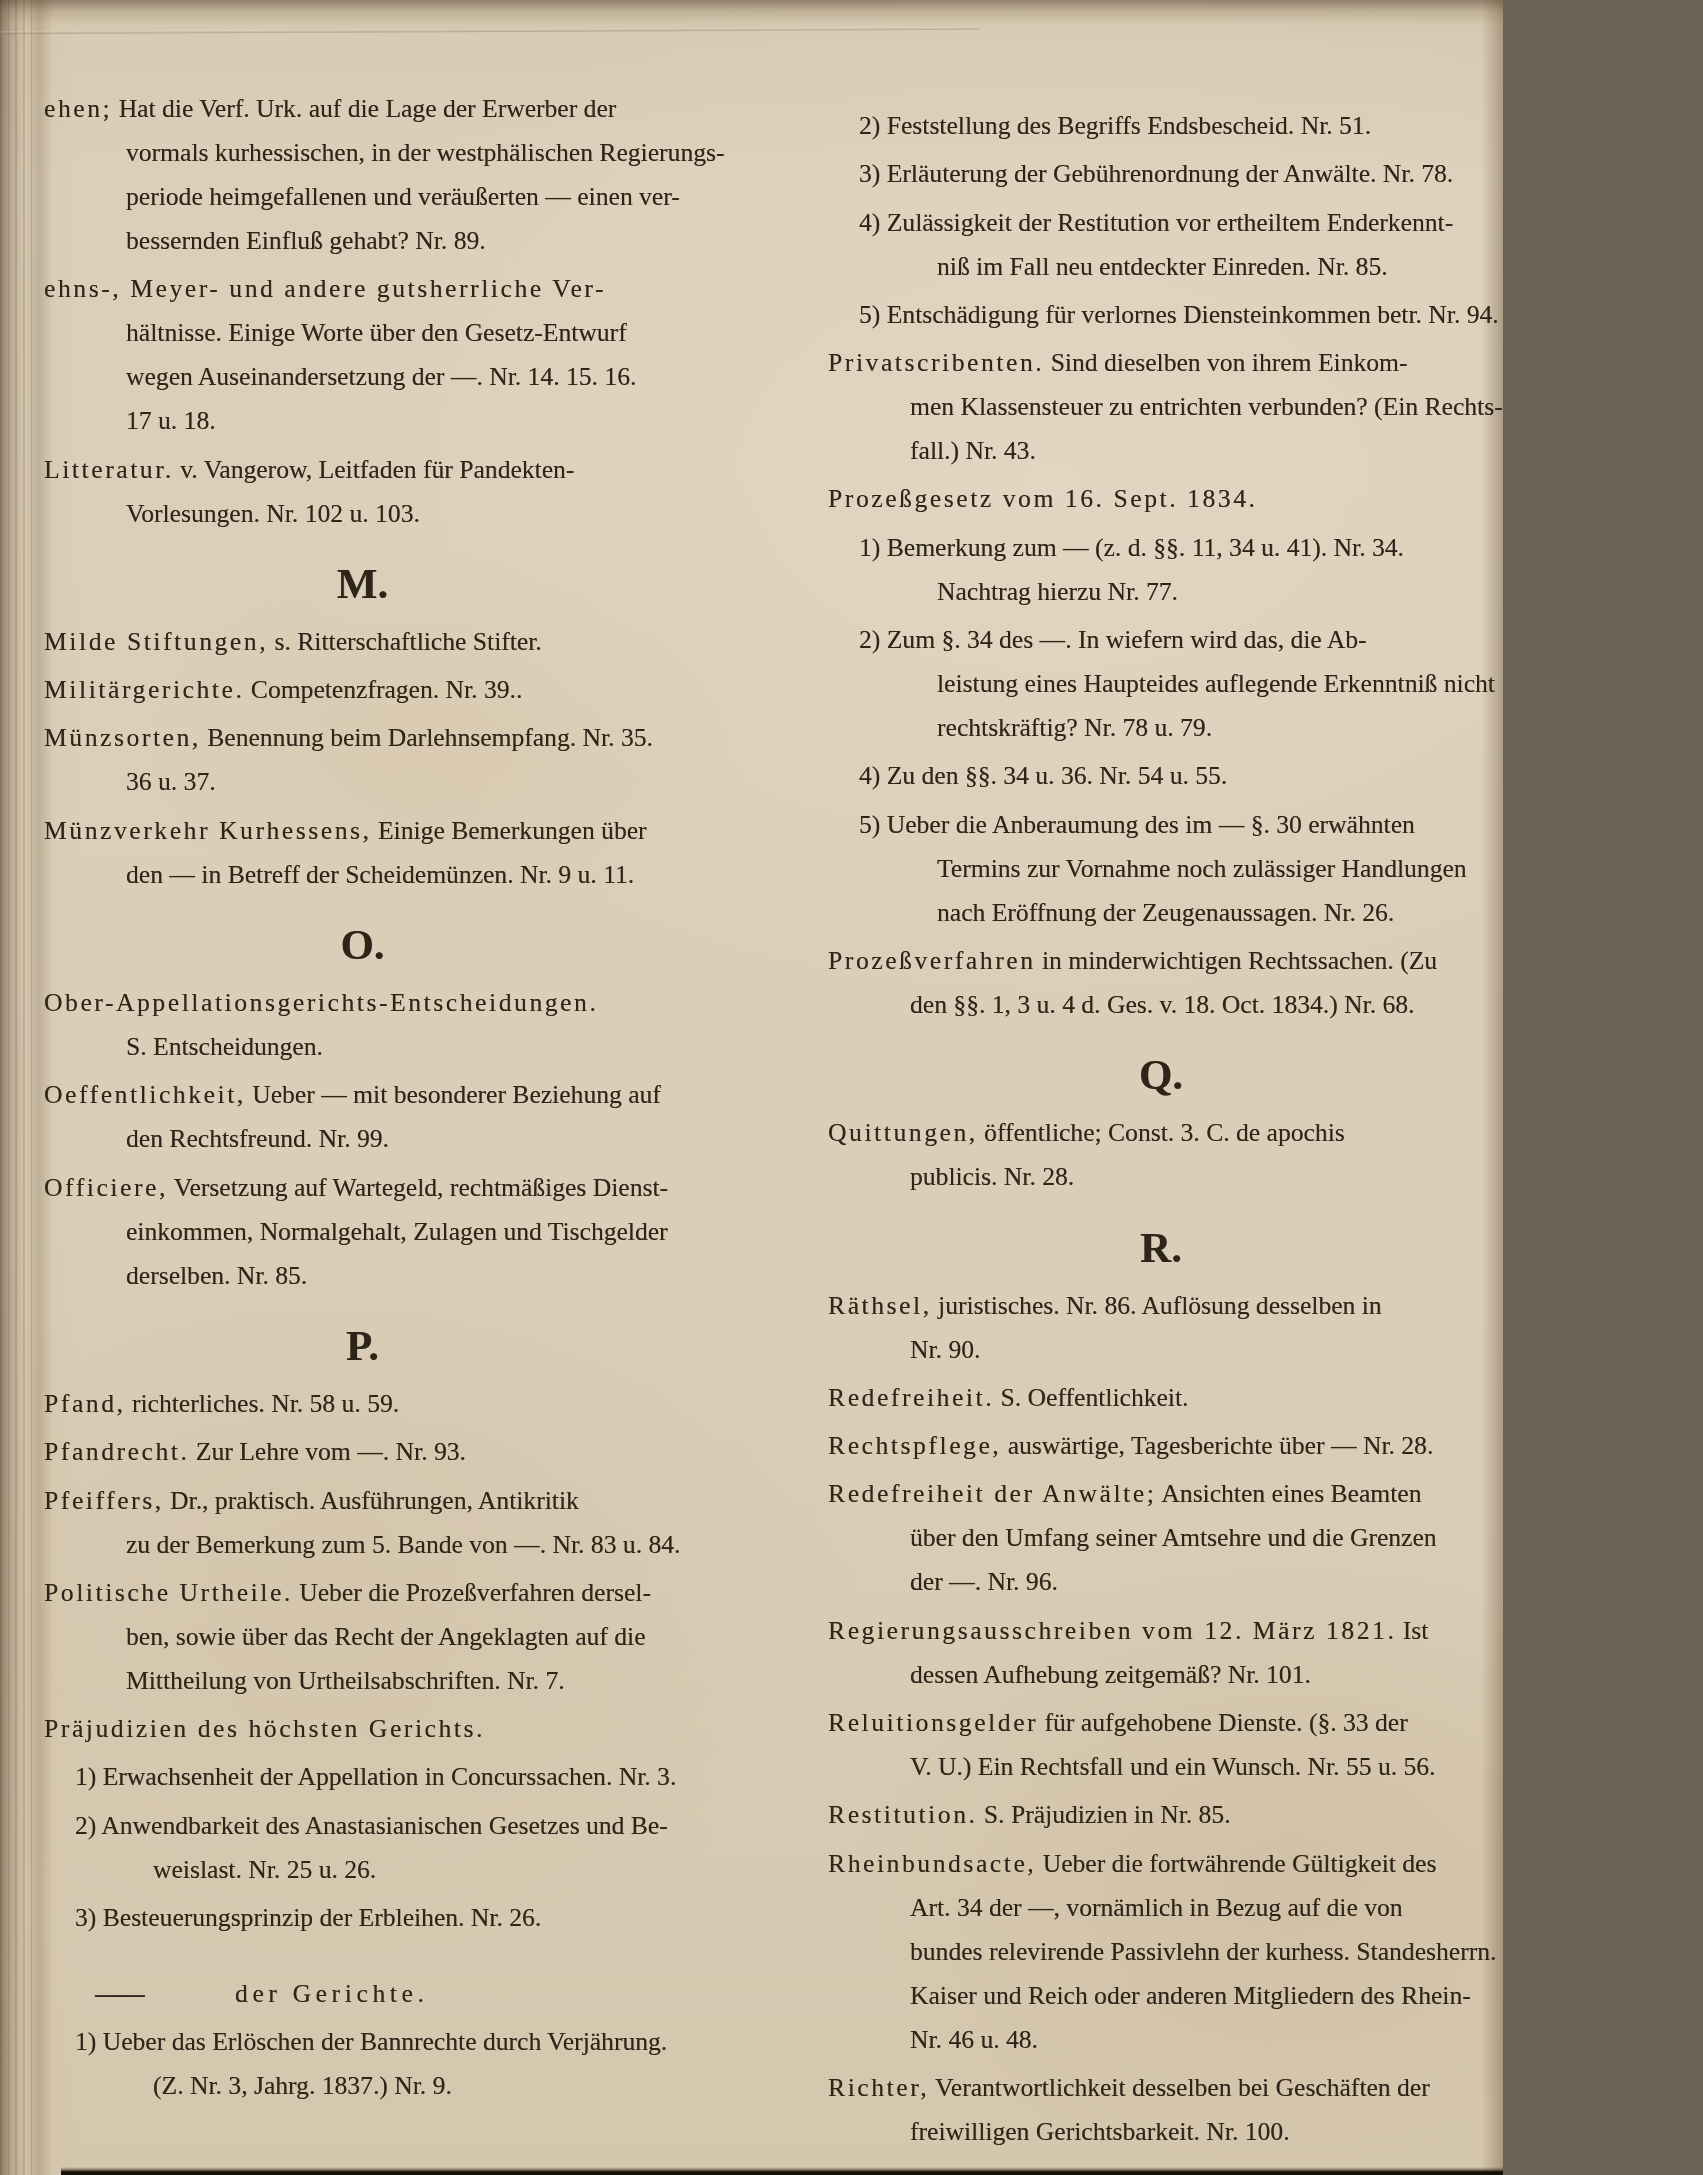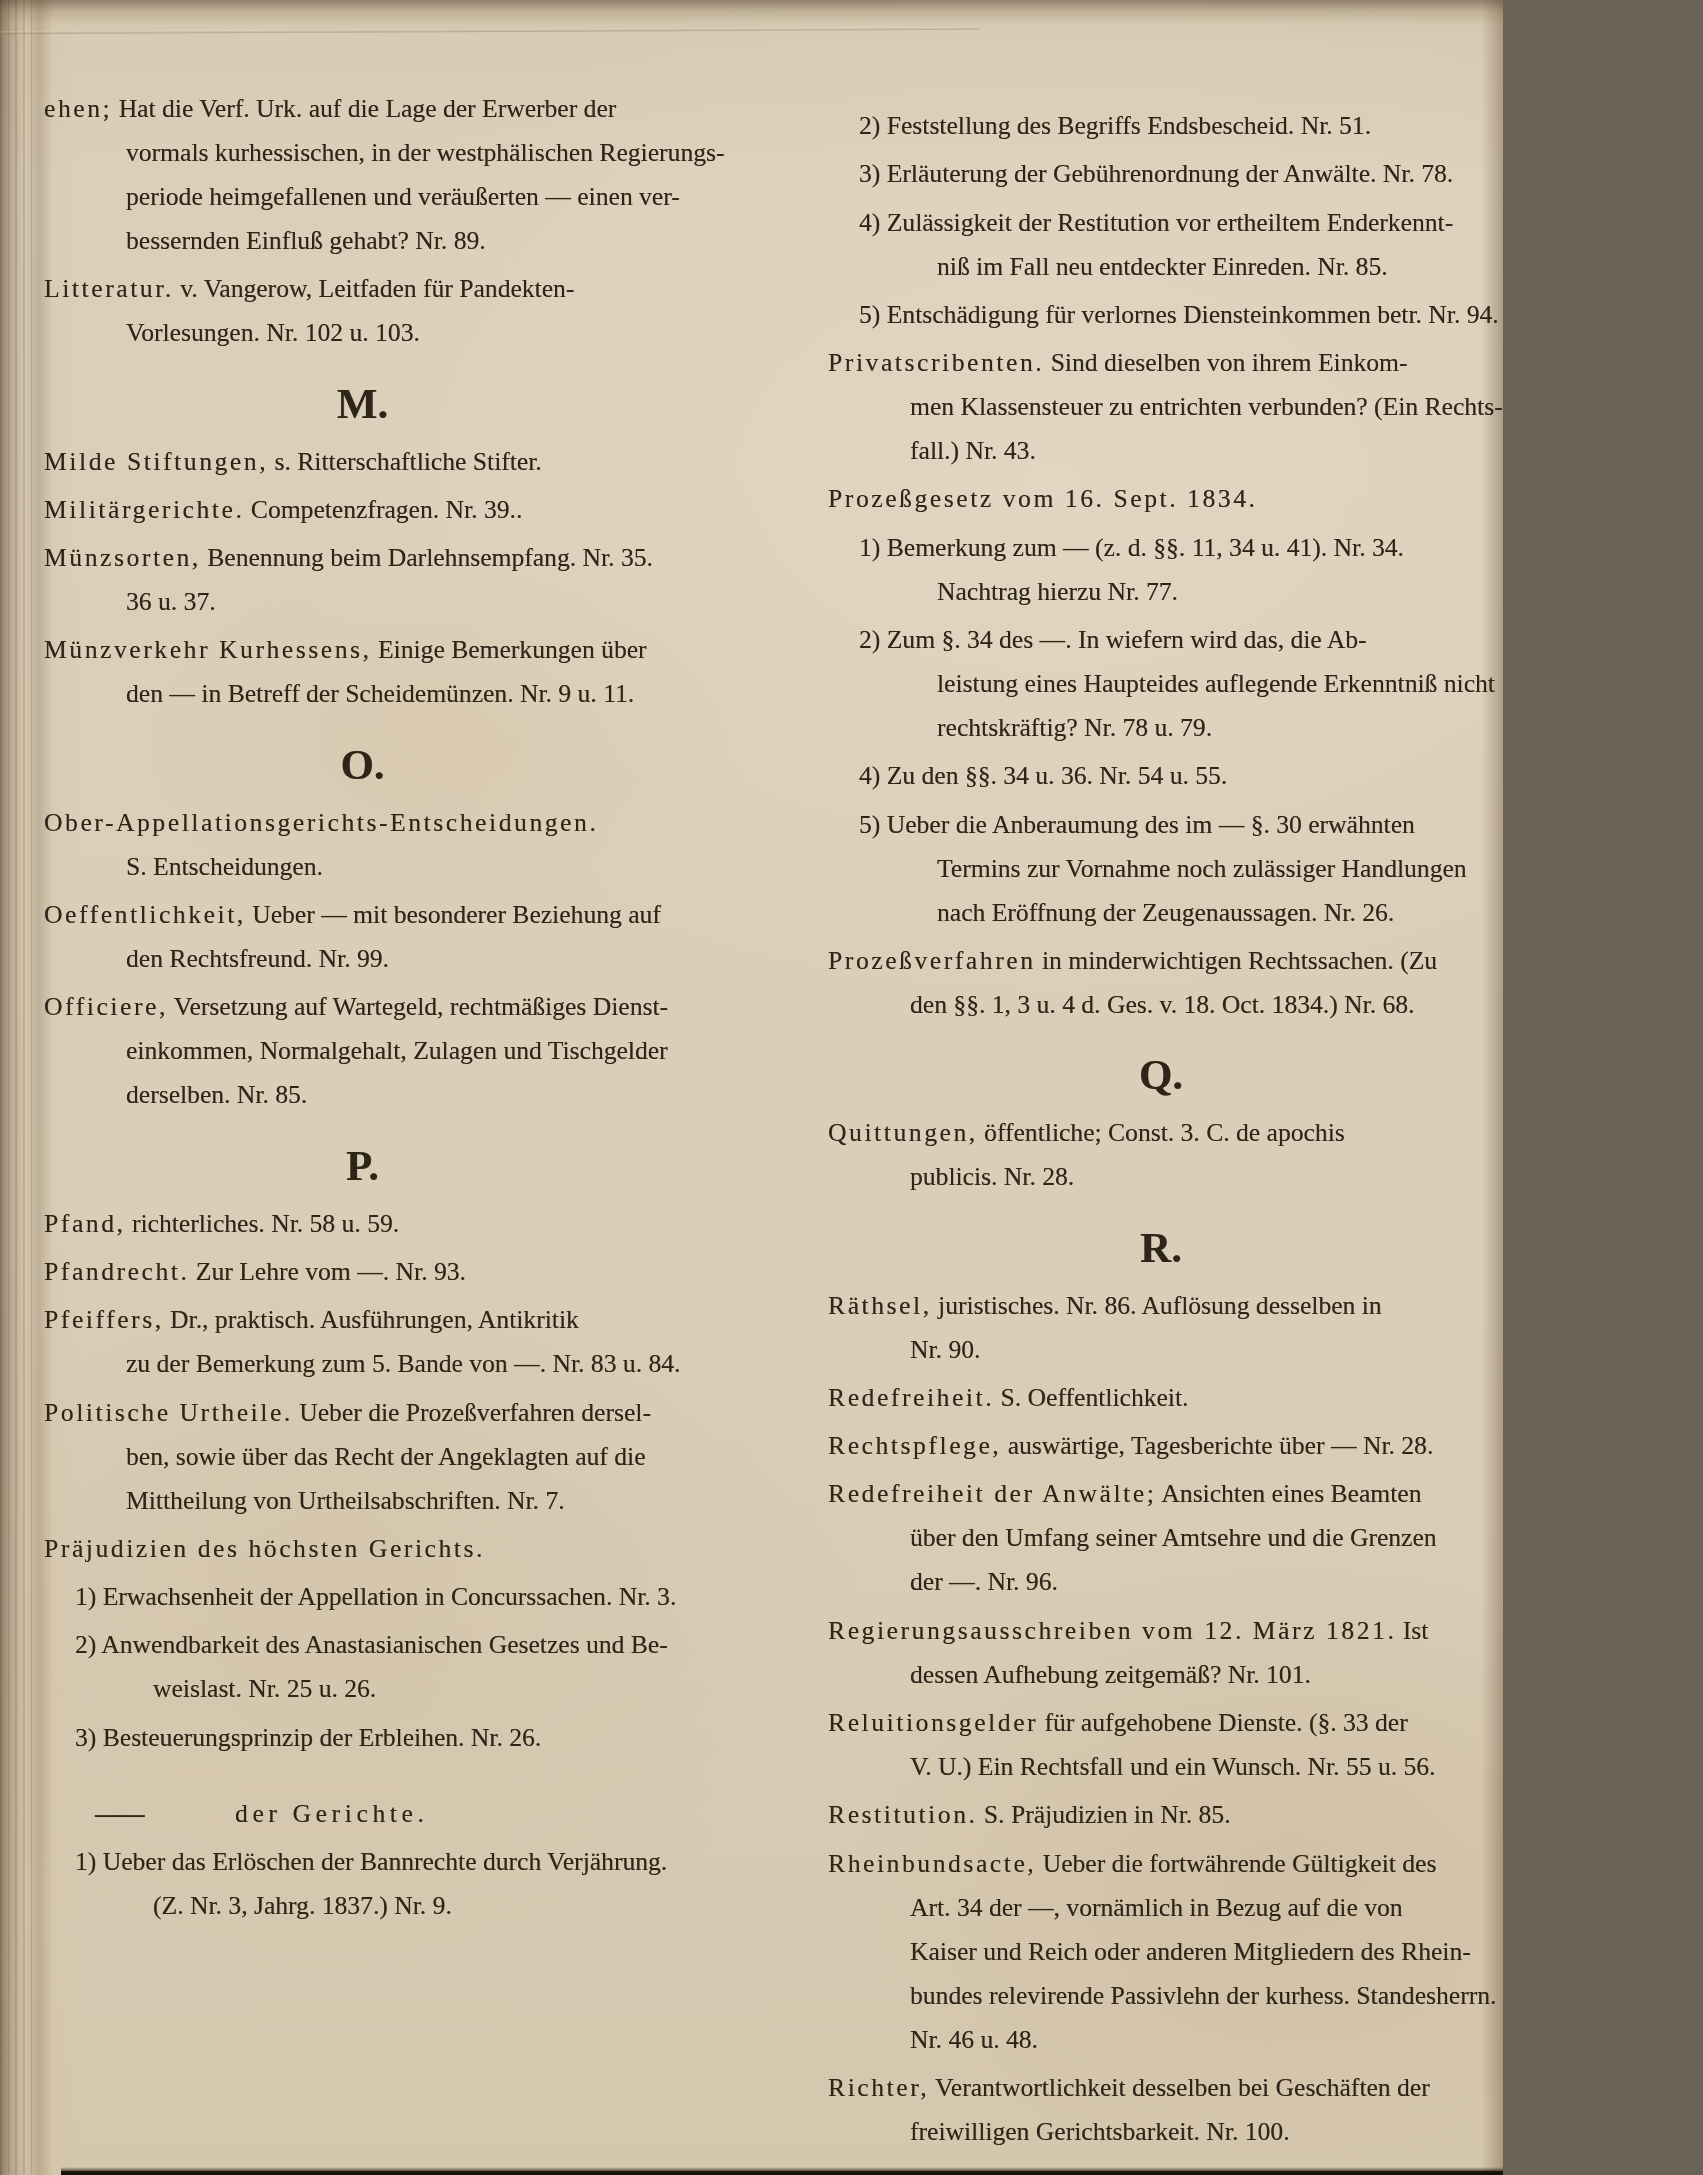--- a/index.html
+++ b/index.html
@@ -65,20 +65,26 @@
   <div class="edge-bottom"></div>
   <div class="crease"></div>
   <div class="col col-left">
       <div class="entry entry">
         <div class="line first"><span class="term">ehen;</span><span> Hat die Verf. Urk. auf die Lage der Erwerber der</span></div>
         <div class="line cont">vormals kurhessischen, in der westphälischen Regierungs-</div>
         <div class="line cont">periode heimgefallenen und veräußerten — einen ver-</div>
         <div class="line cont">bessernden Einfluß gehabt?  Nr. 89.</div>
       </div>
       <div class="entry entry">
+        <div class="line first"><span class="term">ehns-, Meyer- und andere gutsherrliche Ver-</span></div>
+        <div class="line cont">hältnisse.  Einige Worte über den Gesetz-Entwurf</div>
+        <div class="line cont">wegen Auseinandersetzung der —.  Nr. 14. 15. 16.</div>
+        <div class="line cont">17 u. 18.</div>
+      </div>
+      <div class="entry entry">
         <div class="line first"><span class="term">Litteratur.</span><span> v. Vangerow, Leitfaden für Pandekten-</span></div>
         <div class="line cont">Vorlesungen.  Nr. 102 u. 103.</div>
       </div>
       <div class="heading"><span>M.</span></div>
       <div class="entry entry">
         <div class="line first"><span class="term">Milde Stiftungen,</span><span> s. Ritterschaftliche Stifter.</span></div>
       </div>
       <div class="entry entry">
         <div class="line first"><span class="term">Militärgerichte.</span><span> Competenzfragen.  Nr. 39..</span></div>
       </div>
@@ -212,22 +218,22 @@
       <div class="entry entry">
         <div class="line first"><span class="term">Reluitionsgelder</span><span> für aufgehobene Dienste.  (§. 33 der</span></div>
         <div class="line cont">V. U.) Ein Rechtsfall und ein Wunsch.  Nr. 55 u. 56.</div>
       </div>
       <div class="entry entry">
         <div class="line first"><span class="term">Restitution.</span><span> S. Präjudizien in Nr. 85.</span></div>
       </div>
       <div class="entry entry">
         <div class="line first"><span class="term">Rheinbundsacte,</span><span> Ueber die fortwährende Gültigkeit des</span></div>
         <div class="line cont">Art. 34 der —, vornämlich in Bezug auf die von</div>
+        <div class="line cont">bundes relevirende Passivlehn der kurhess. Standesherrn.</div>
         <div class="line cont">Kaiser und Reich oder anderen Mitgliedern des Rhein-</div>
-        <div class="line cont">bundes relevirende Passivlehn der kurhess. Standesherrn.</div>
         <div class="line cont">Nr. 46 u. 48.</div>
       </div>
       <div class="entry entry">
         <div class="line first"><span class="term">Richter,</span><span> Verantwortlichkeit desselben bei Geschäften der</span></div>
         <div class="line cont">freiwilligen Gerichtsbarkeit.  Nr. 100.</div>
       </div>
     </div>
 </div>
 
 

